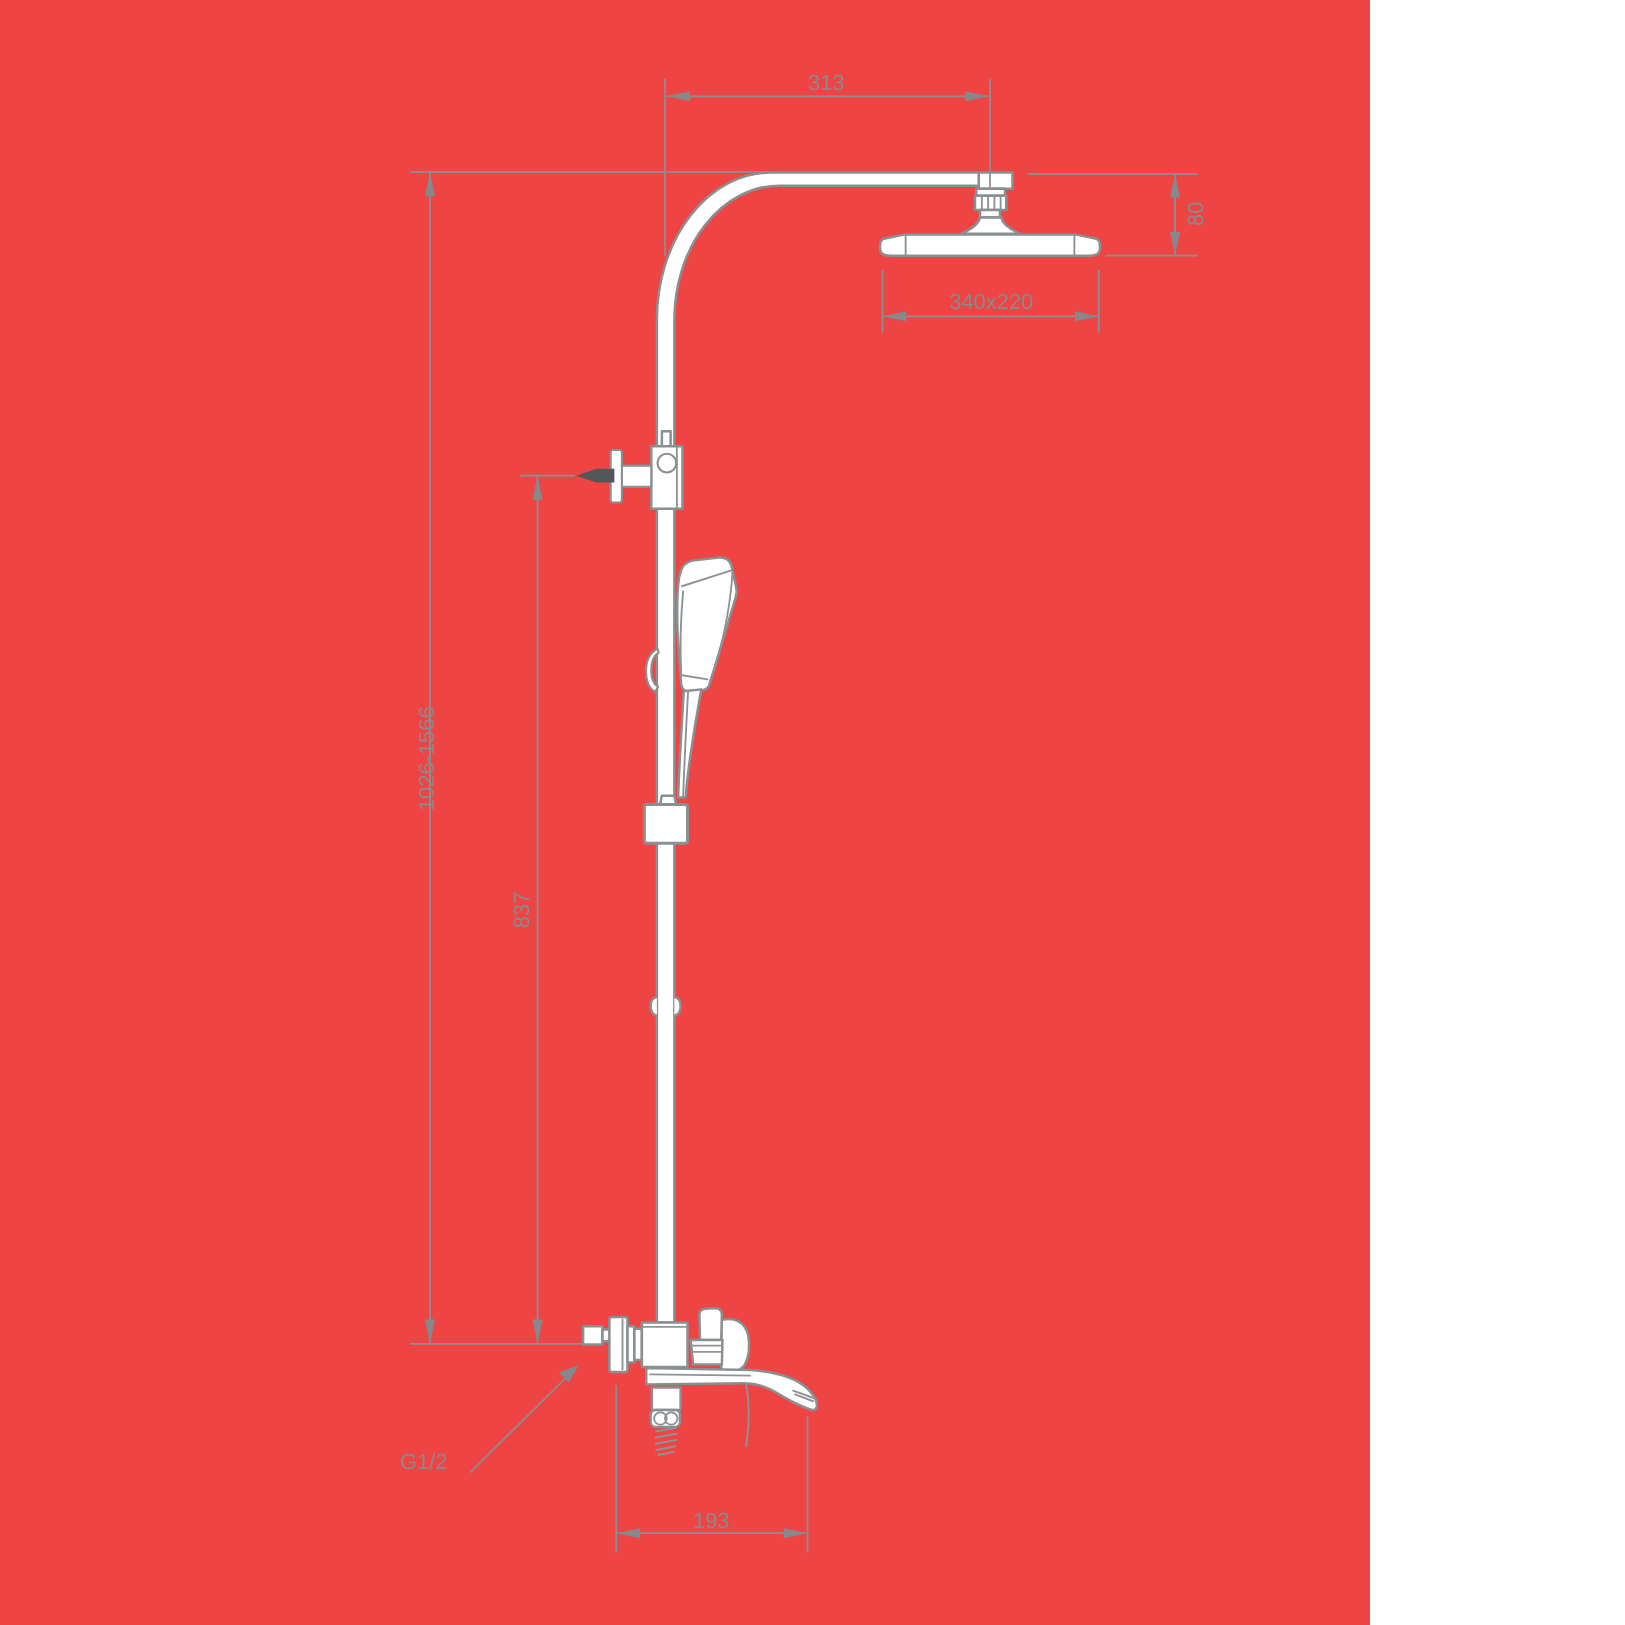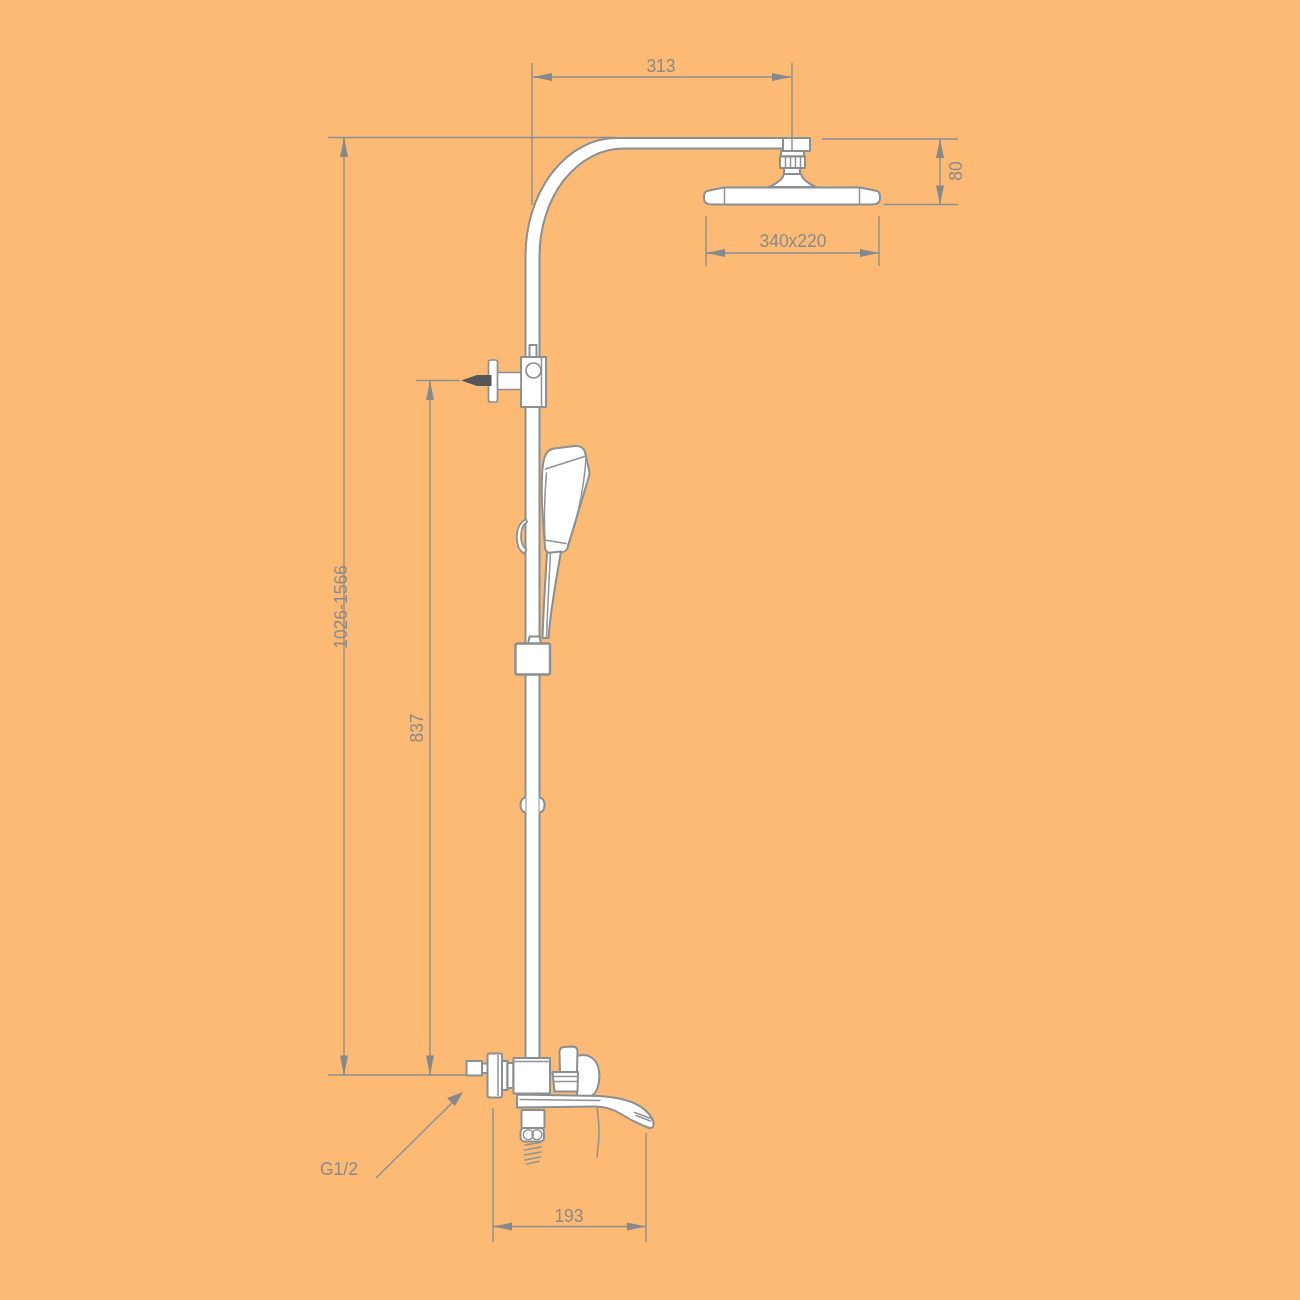--- a/index.html
+++ b/index.html
@@ -1,16 +1,16 @@
 <!DOCTYPE html>
 <html><head>
 <meta charset="utf-8">
 <style>
   html,body{margin:0;padding:0;background:#ffffff;}
-  .canvas{width:1300px;height:1300px;background:#fdba74;position:relative;overflow:hidden;}
+  .canvas{width:1096px;height:1300px;background:#ef4444;position:relative;overflow:hidden;}
   svg{display:block;}
   .draw{fill:none;stroke:#8a8f92;stroke-width:2;stroke-linecap:round;stroke-linejoin:round;}
   .draw-fill{fill:#ffffff;stroke:#8a8f92;stroke-width:2;stroke-linejoin:round;}
   .draw-thin{fill:none;stroke:#8f9396;stroke-width:1.5;stroke-linecap:round;}
   .bold{stroke-width:2.4;}
   .dim{fill:none;stroke:#8b8f92;stroke-width:1.4;stroke-linecap:butt;}
   .dimarrow{fill:#85898c;stroke:none;}
   .dark{fill:#54575a;stroke:none;}
   .dimtext{font-family:"Liberation Sans","DejaVu Sans",sans-serif;font-size:17.5px;fill:#8a8a8a;}
 </style>

